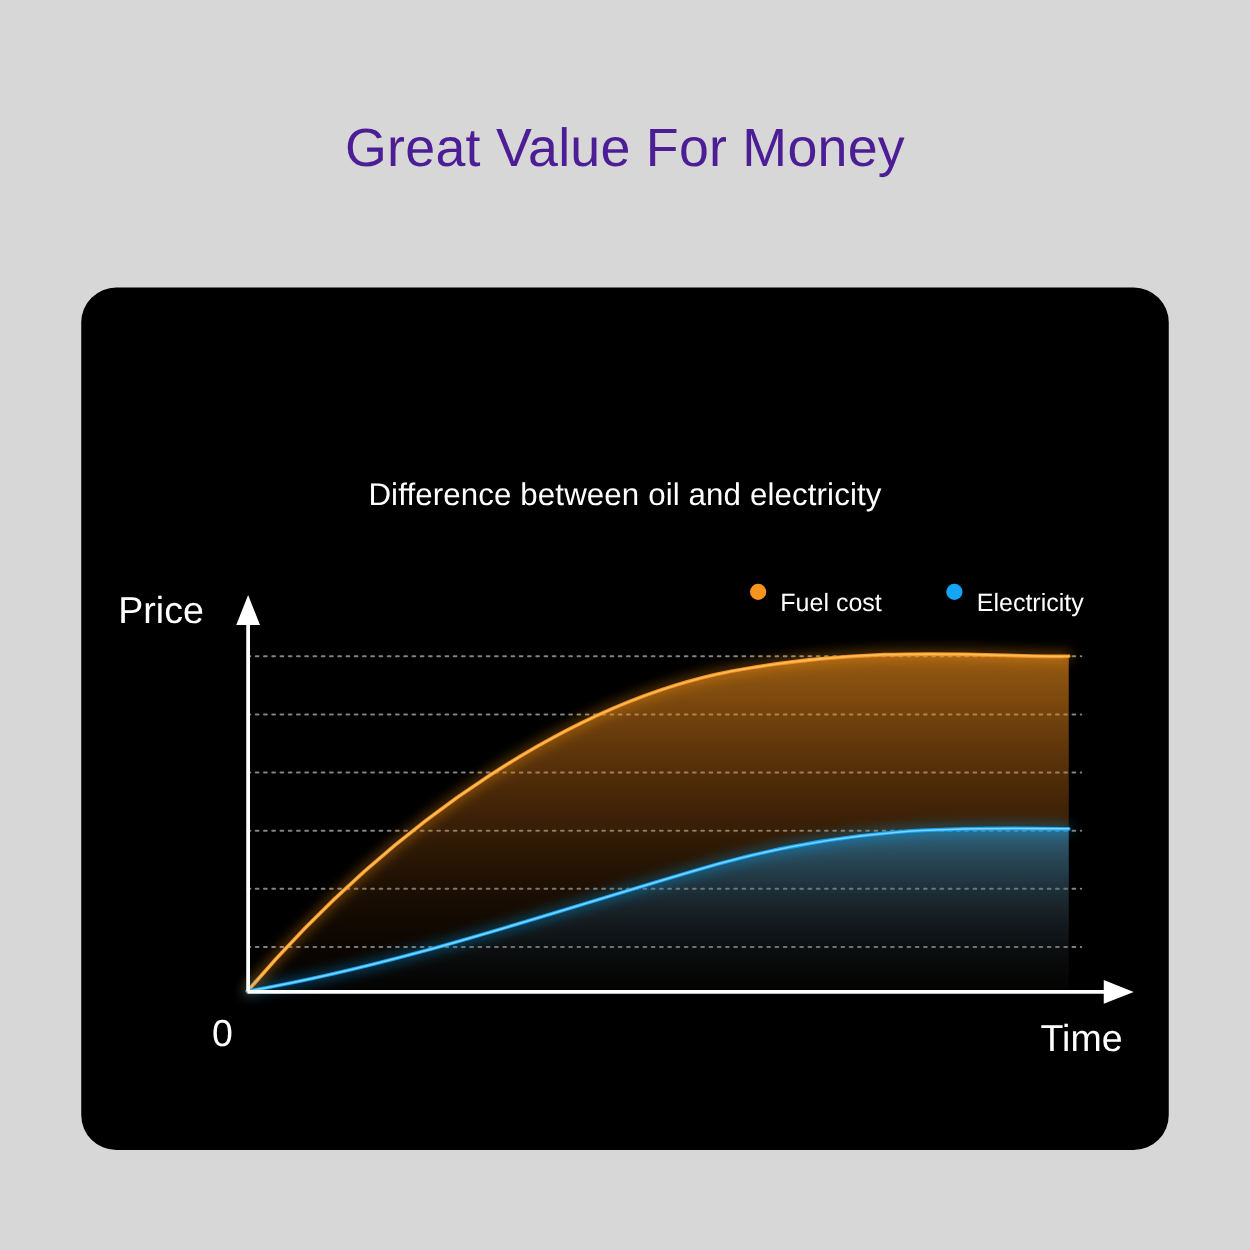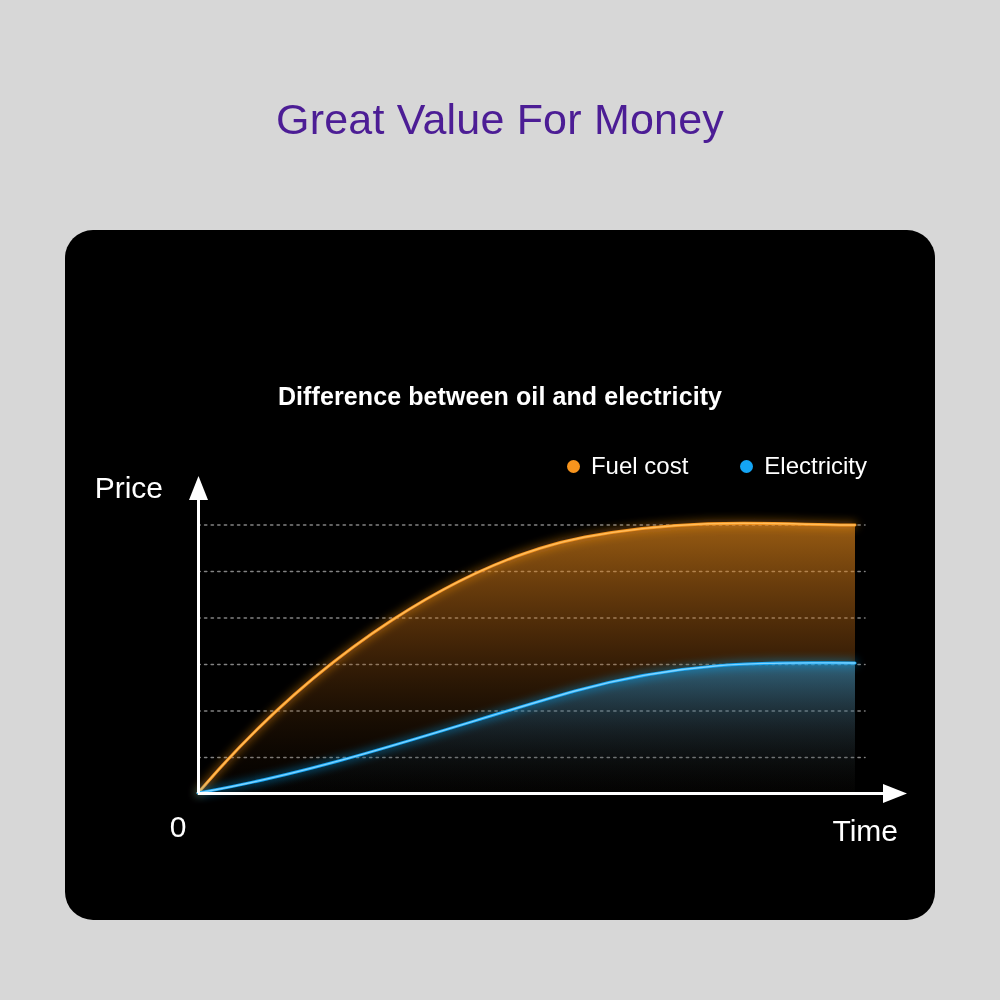--- a/index.html
+++ b/index.html
@@ -41,21 +41,21 @@
     border-radius: 28px;
     overflow: hidden;
   }
   #chart-title {
     position: absolute;
     left: 0;
     top: 152px;
     width: 870px;
     text-align: center;
     font-size: 25px;
-    font-weight: 700;
+    font-weight: 400;
     color: #ffffff;
     letter-spacing: 0.1px;
   }
   #legend {
     position: absolute;
     right: 68px;
     top: 222px;
     display: flex;
     align-items: center;
     gap: 52px;
@@ -66,24 +66,25 @@
     gap: 11px;
   }
   .legend-dot {
     width: 13px;
     height: 13px;
     border-radius: 50%;
     display: block;
     flex: 0 0 auto;
   }
   .legend-label {
-    font-size: 24px;
+    font-size: 20px;
     color: #ffffff;
     font-weight: 400;
     white-space: nowrap;
+    margin-top: 20px;
   }
   #plot-svg {
     position: absolute;
     left: 0;
     top: 0;
     width: 870px;
     height: 690px;
     display: block;
   }
   .axis-text {

